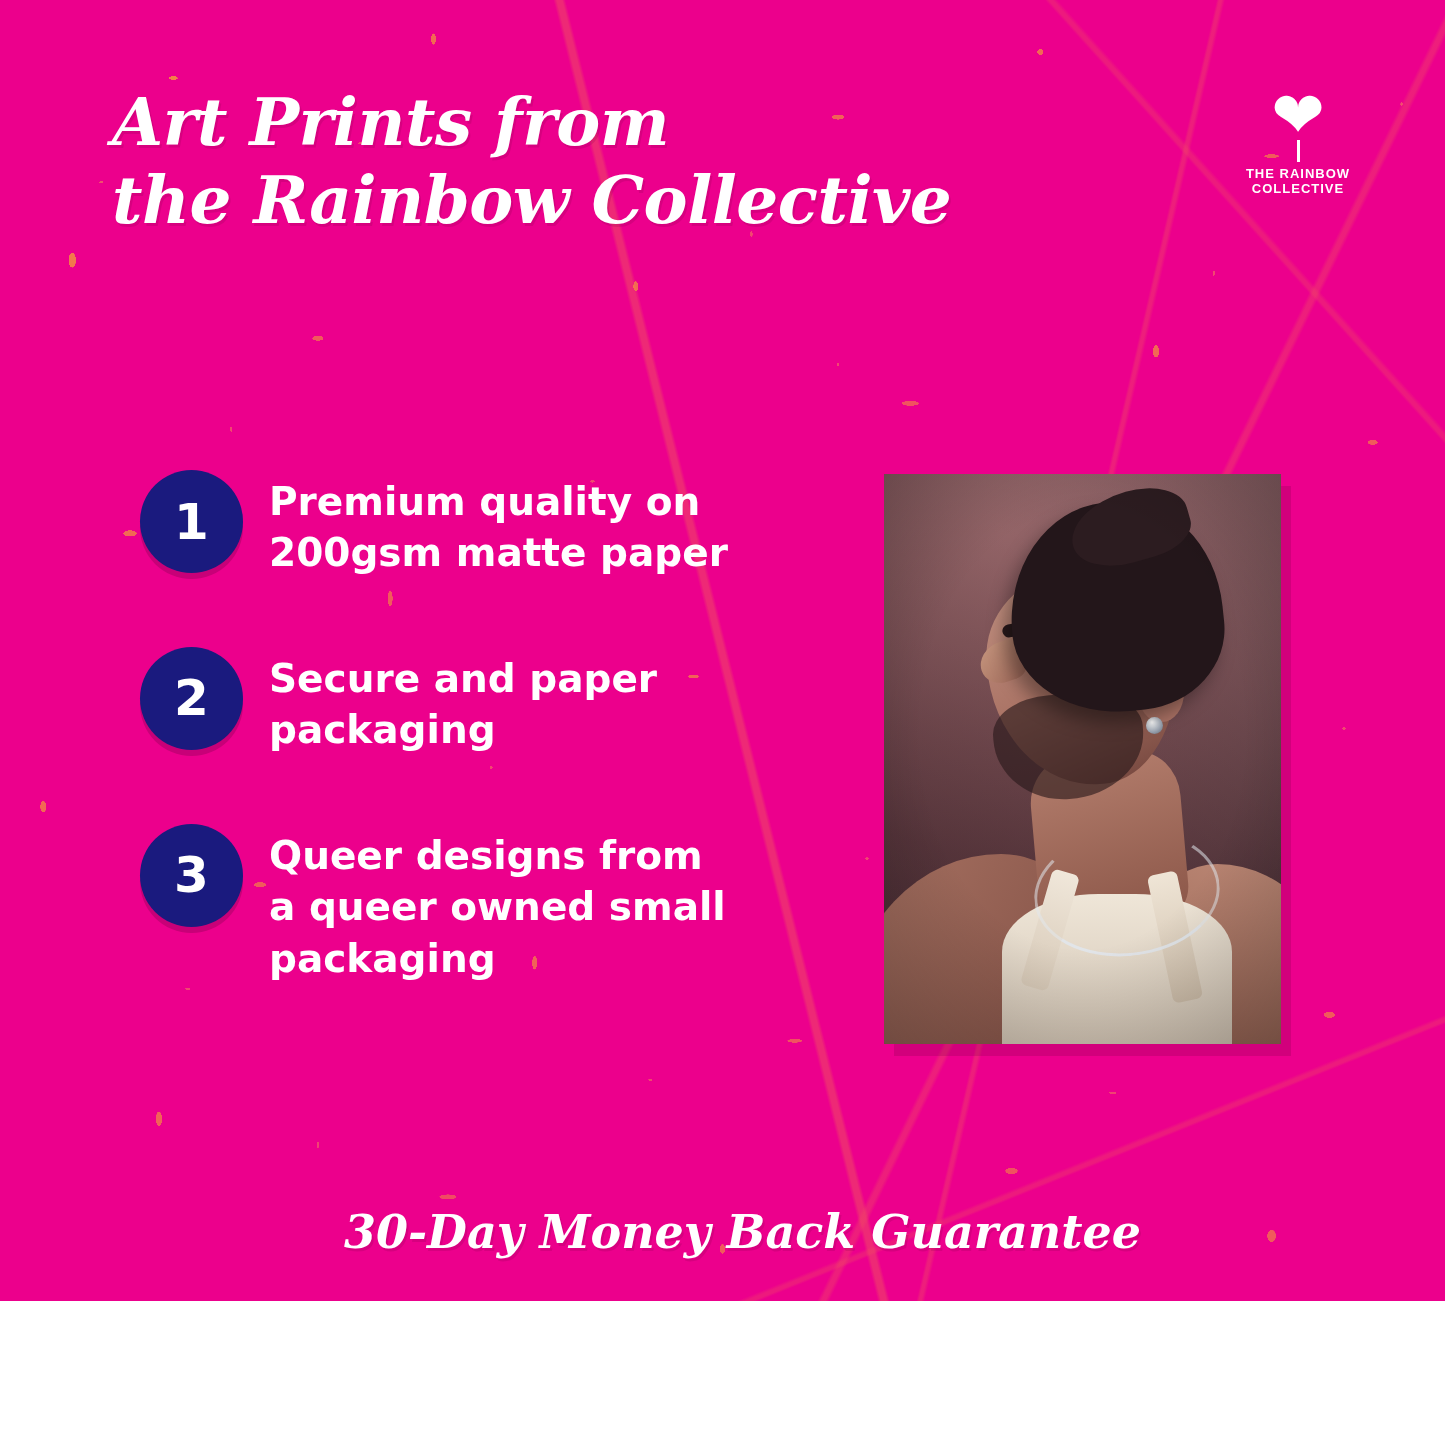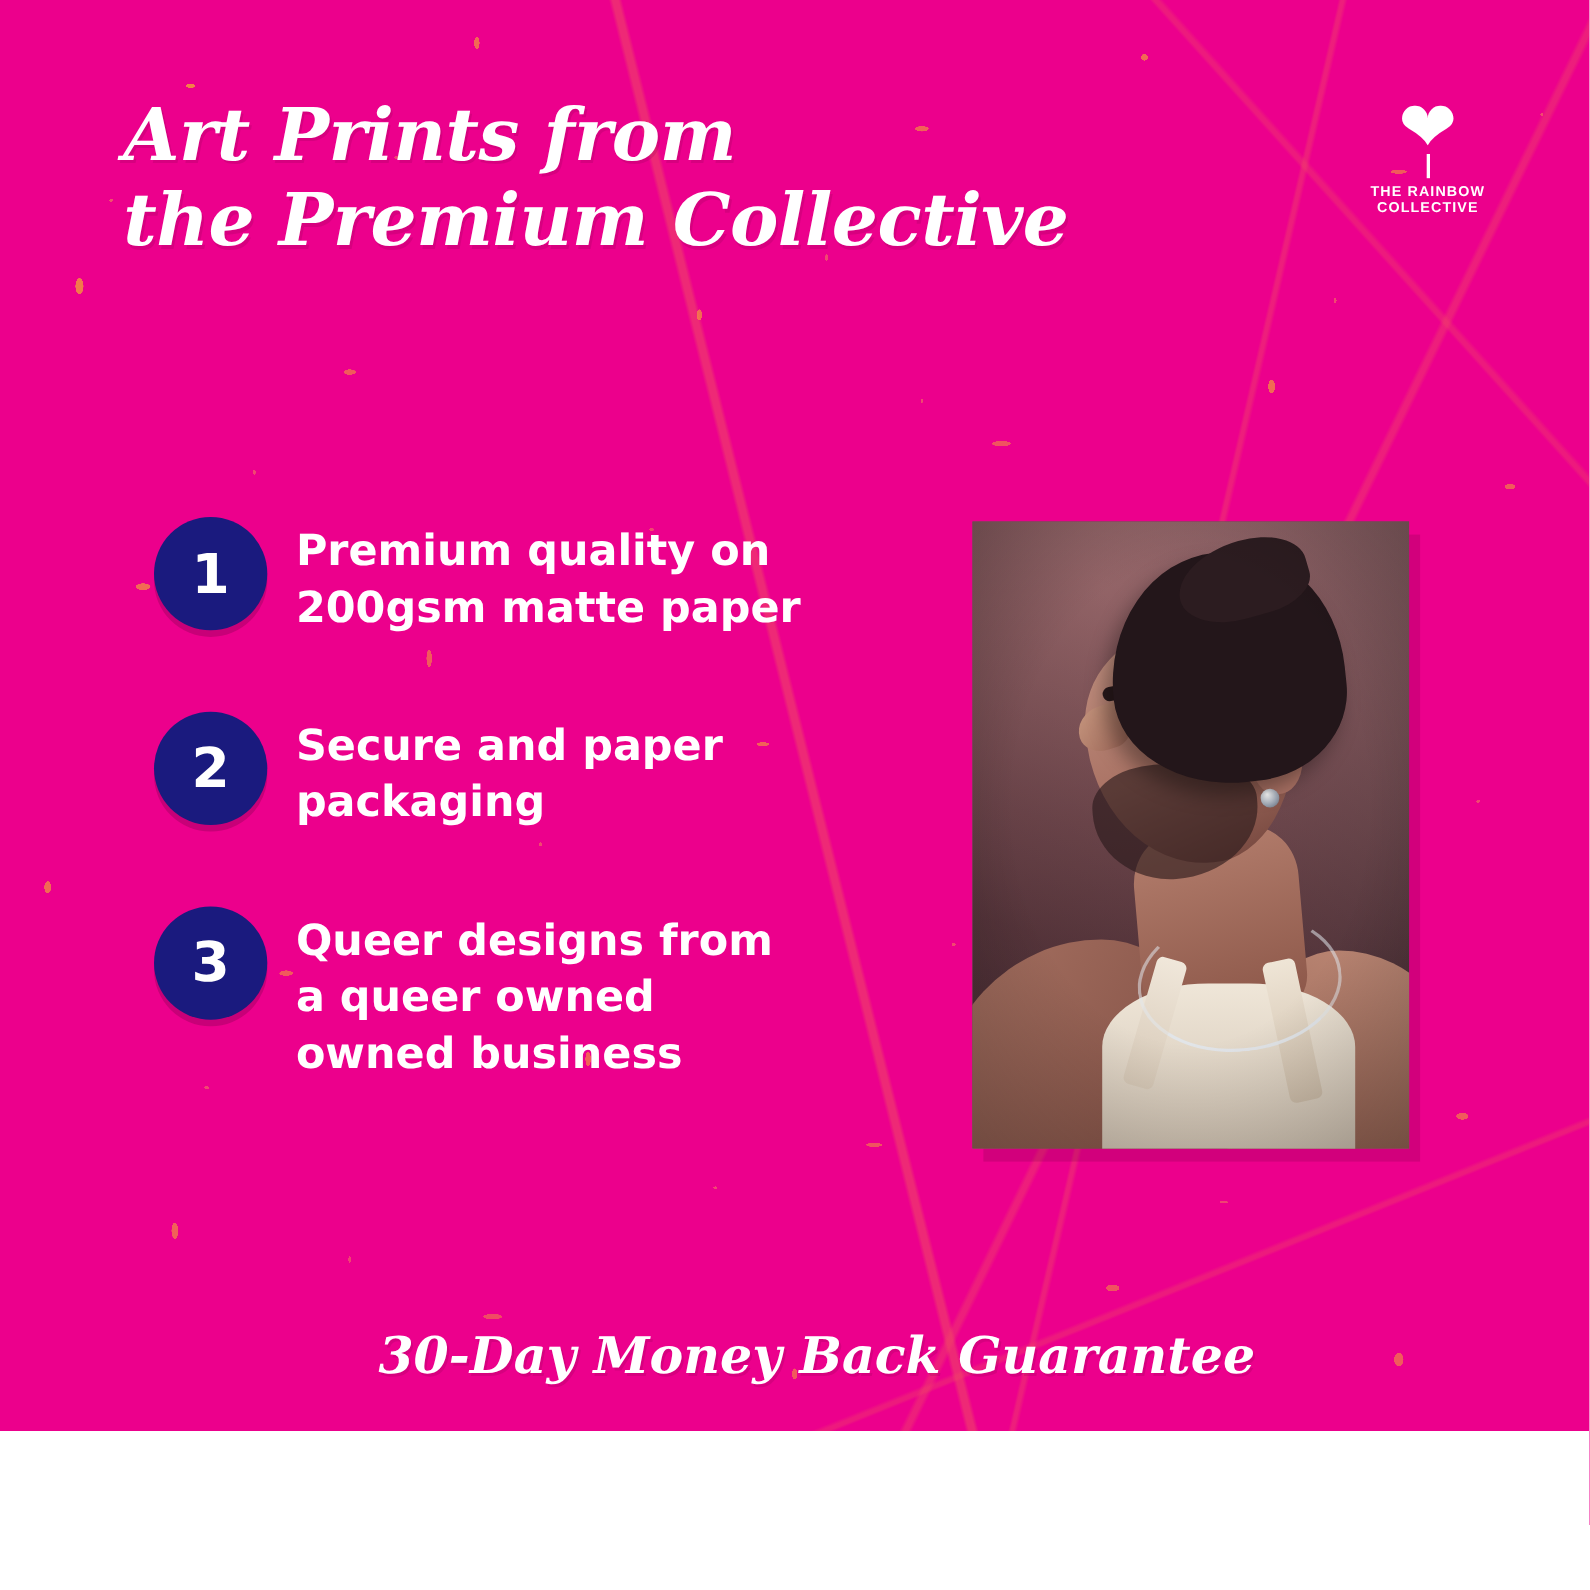--- a/index.html
+++ b/index.html
@@ -369,21 +369,21 @@
 <body>
 
 <div class="canvas">
 
   <div class="texture tex-a"></div>
   <div class="texture tex-b"></div>
   <div class="texture tex-streaks"></div>
 
   <div class="heading">
     <span class="line">Art Prints from</span>
-    <span class="line">the Premium Collective</span>
+    <span class="line">the Rainbow Collective</span>
   </div>
 
   <div class="logo">
     <span class="heart">❤</span>
     <span class="tail"></span>
     <div class="brand">THE RAINBOW</div>
     <div class="brand">COLLECTIVE</div>
   </div>
 
   <div class="features">
@@ -393,21 +393,21 @@
       <div class="feature-text">Premium quality on 200gsm matte paper</div>
     </div>
 
     <div class="feature">
       <div class="badge">2</div>
       <div class="feature-text">Secure and paper packaging</div>
     </div>
 
     <div class="feature">
       <div class="badge">3</div>
-      <div class="feature-text">Queer designs from a queer owned owned business</div>
+      <div class="feature-text">Queer designs from a queer owned small packaging</div>
     </div>
 
   </div>
 
   <div class="photo">
     <div class="bg"></div>
     <div class="bg2"></div>
     <div class="shoulderL"></div>
     <div class="shoulderR"></div>
     <div class="neck"></div>

